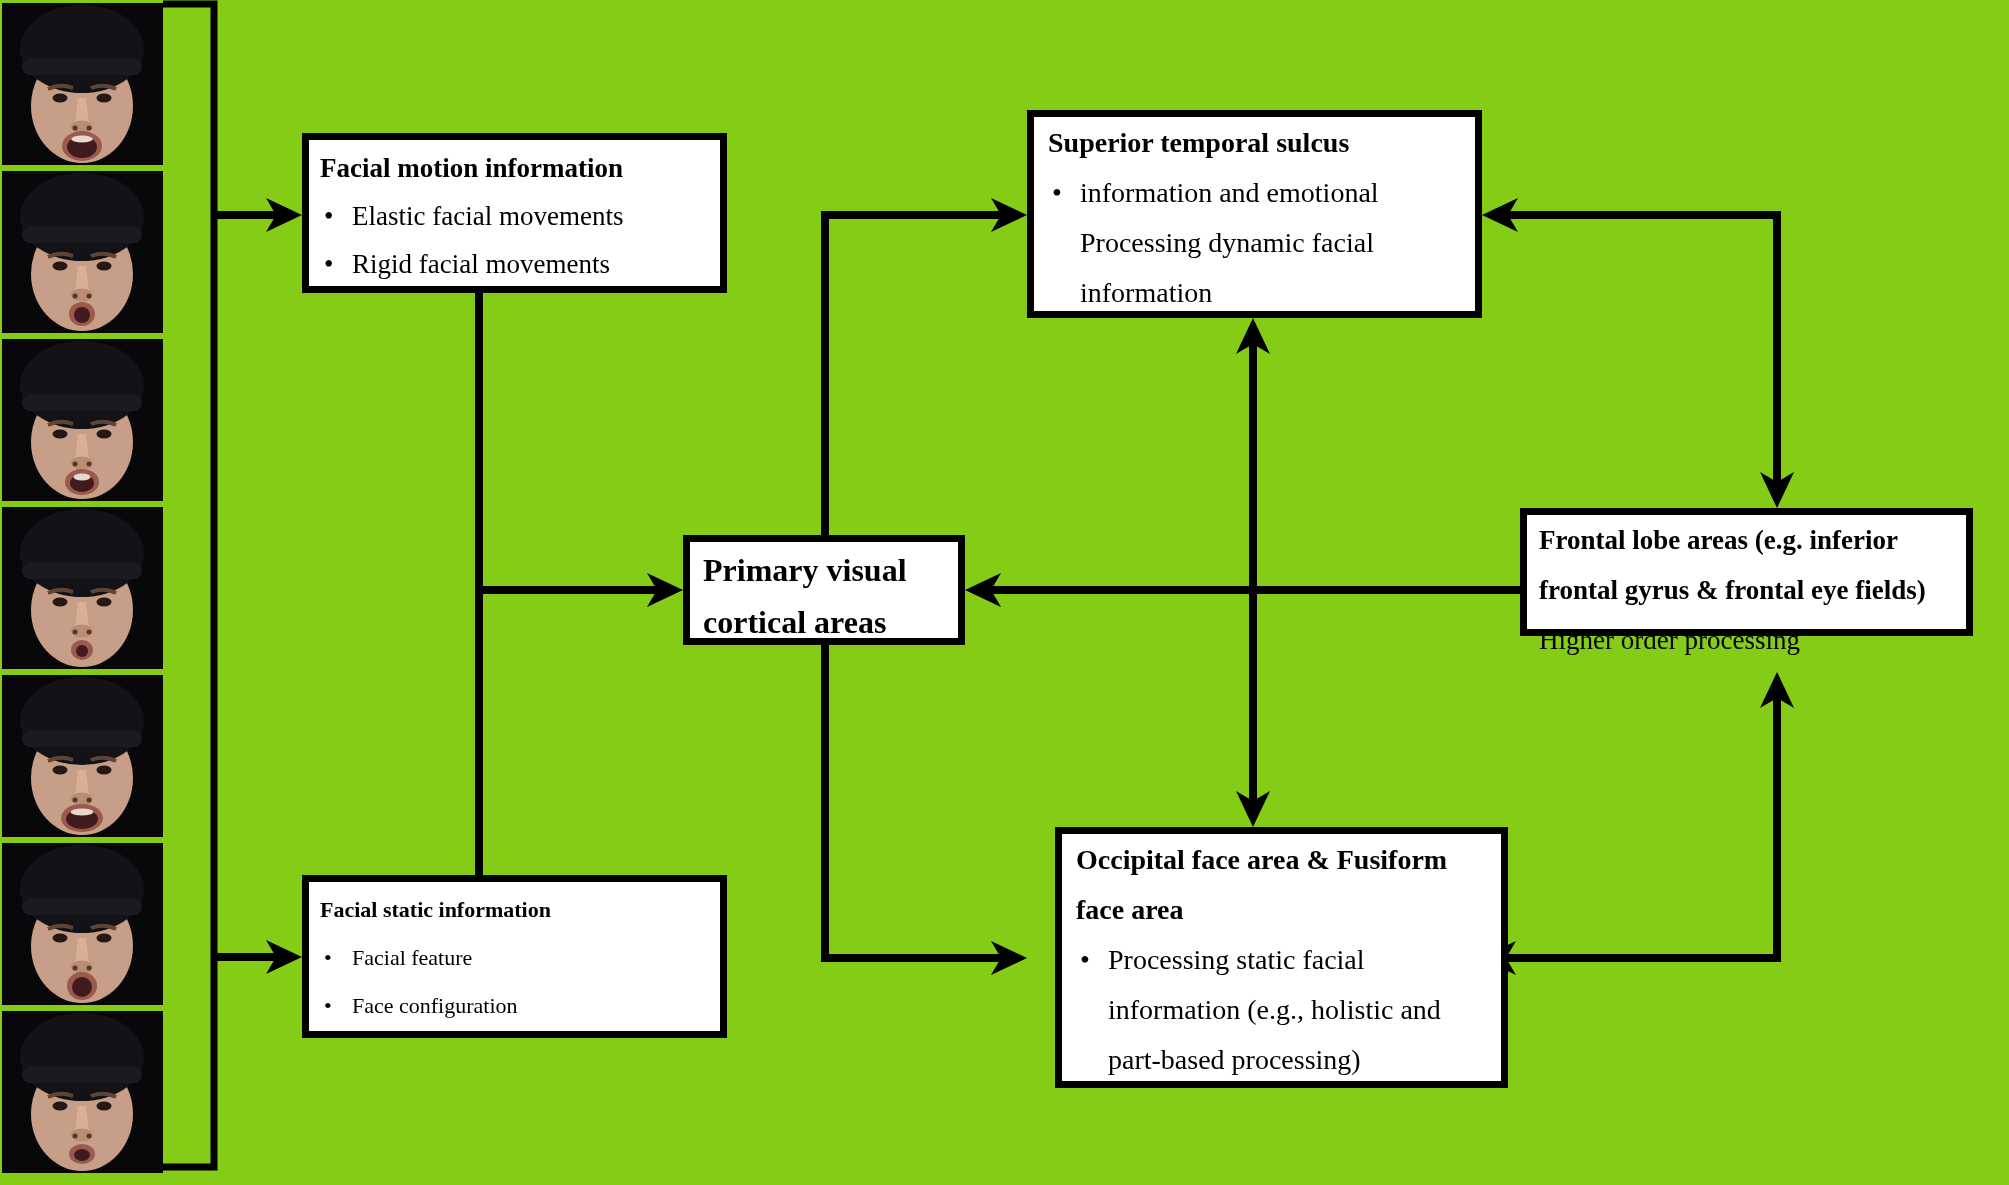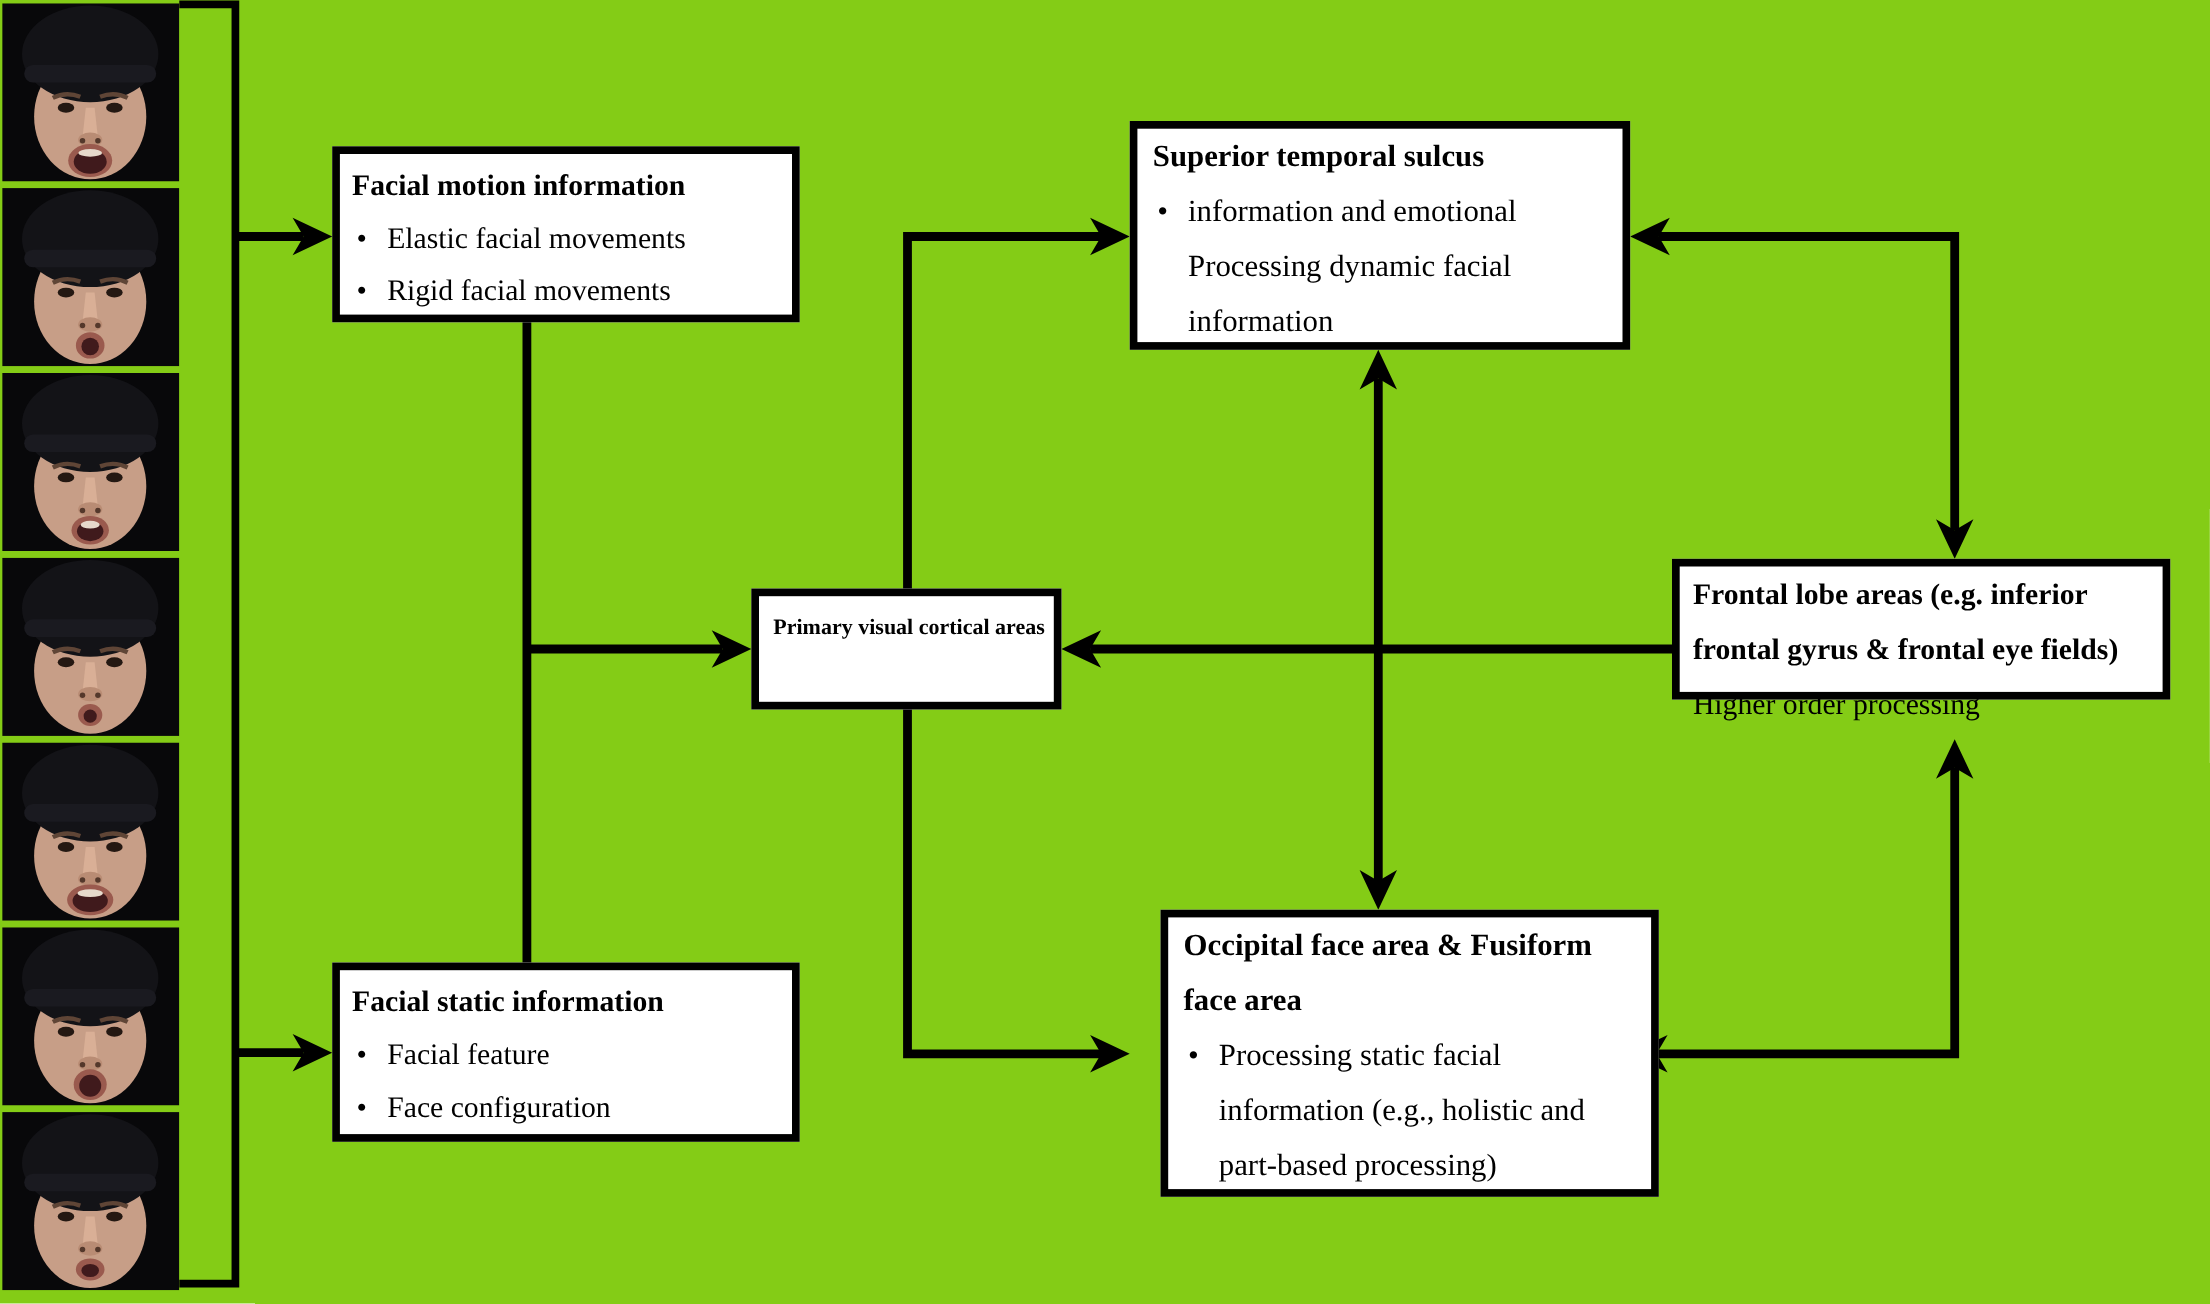--- a/index.html
+++ b/index.html
@@ -20,22 +20,22 @@
   
   .box{position:absolute;border:7px solid #000;background:#fff;box-sizing:border-box;}
   .inner{height:100%;box-sizing:border-box;}
   .title{font-weight:bold;}
   .line{display:block;white-space:nowrap;}
   .brow{display:flex;}
   .bgl{flex:0 0 32px;padding-left:4px;box-sizing:border-box;}
   .btxt{flex:1 1 auto;min-width:0;}
 
   .box-motion  .inner{padding:4px 8px 0 11px;font-size:27px;line-height:48px;}
-  .box-static  .inner{padding:4px 8px 16px 11px;font-size:27px;line-height:48px;}
-  .box-pvc     .inner{padding:2px 8px 0 13px;font-size:20px;line-height:52px;}
+  .box-static  .inner{padding:4px 8px 16px 11px;font-size:22px;line-height:48px;}
+  .box-pvc     .inner{padding:2px 8px 0 13px;font-size:32px;line-height:52px;}
   .box-sts     .inner{padding:1px 8px 0 14px;font-size:28px;line-height:50px;}
   .box-ofa     .inner{padding:1px 8px 0 14px;font-size:28px;line-height:50px;}
   .box-frontal .inner{padding:0px 8px 0 12px;font-size:27px;line-height:50px;}
   .box-pvc .title{white-space:normal;}
 </style>
 </head>
 <body>
 
 <div class="canvas">
 

